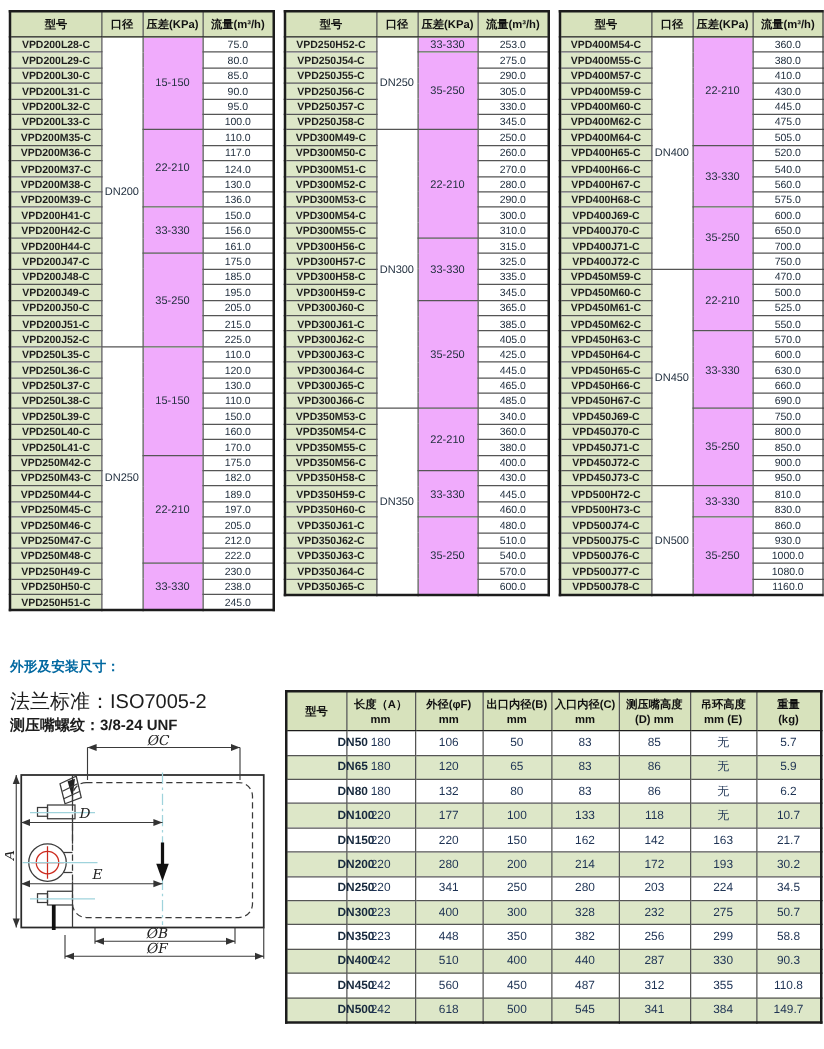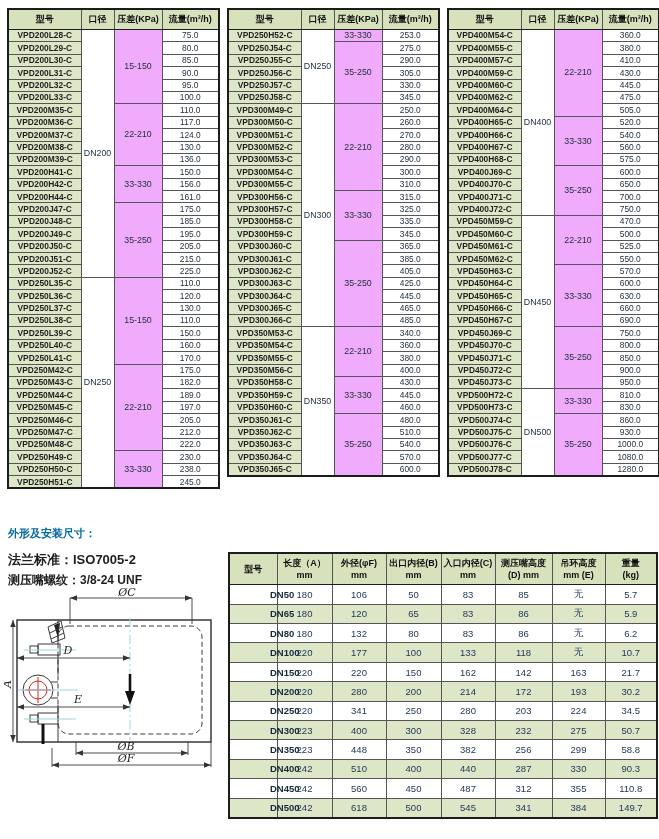--- a/index.html
+++ b/index.html
@@ -20,21 +20,21 @@
     text-align:center;border:1px solid var(--grid-line);vertical-align:middle;
     white-space:nowrap;overflow:hidden;}
   table.spec td.model{background:var(--table-green);font-weight:bold;color:var(--model-text);}
   table.spec td.dia{background:#fff;color:var(--value-text);font-size:8.8px;}
   table.spec td.press{background:#f0abfc;color:var(--value-text);font-size:8.8px;}
   table.spec td.flow{background:#fff;color:var(--value-text);}
   table.spec tr.dn-start td{border-top:1.6px solid var(--border-dark);}
 
   
   .dims-title{position:absolute;left:8px;top:526px;font-size:11px;font-weight:bold;color:#0369a1;}
-  .dims-line1{position:absolute;left:8px;top:551px;font-size:13px;font-weight:700;color:#1d1d1d;}
+  .dims-line1{position:absolute;left:8px;top:551px;font-size:16px;font-weight:400;color:#1d1d1d;}
   .dims-line2{position:absolute;left:8px;top:572px;font-size:12px;font-weight:600;color:#1d1d1d;text-align:right;}
 
   
   .drawing{position:absolute;left:4px;top:588px;width:226px;height:200px;}
   .drawing .ln{stroke:#3a3a3a;stroke-width:1;fill:none;}
   .drawing .thick{stroke:#2a2a2a;stroke-width:1.4;fill:none;}
   .drawing .dash{stroke:#3a3a3a;stroke-width:1;fill:none;stroke-dasharray:5,3;}
   .drawing .cl{stroke:var(--centerline-cyan);stroke-width:1;fill:none;}
   .drawing .cdash{stroke-dasharray:9,3,2,3;}
   .drawing .dim{stroke:#3a3a3a;stroke-width:0.9;fill:none;}
@@ -576,21 +576,21 @@
           <tr>
             <td class="model">VPD500J76-C</td>
             <td class="flow">1000.0</td>
           </tr>
           <tr>
             <td class="model">VPD500J77-C</td>
             <td class="flow">1080.0</td>
           </tr>
           <tr>
             <td class="model">VPD500J78-C</td>
-            <td class="flow">1280.0</td>
+            <td class="flow">1160.0</td>
           </tr>
         </tbody>
       </table>
     </div>
 
   <div class="dims-title">外形及安装尺寸：</div>
   <div class="dims-line1">法兰标准：ISO7005-2</div>
   <div class="dims-line2">测压嘴螺纹：3/8-24 UNF</div>
 
   <svg class="drawing" viewBox="0 0 226 200">

